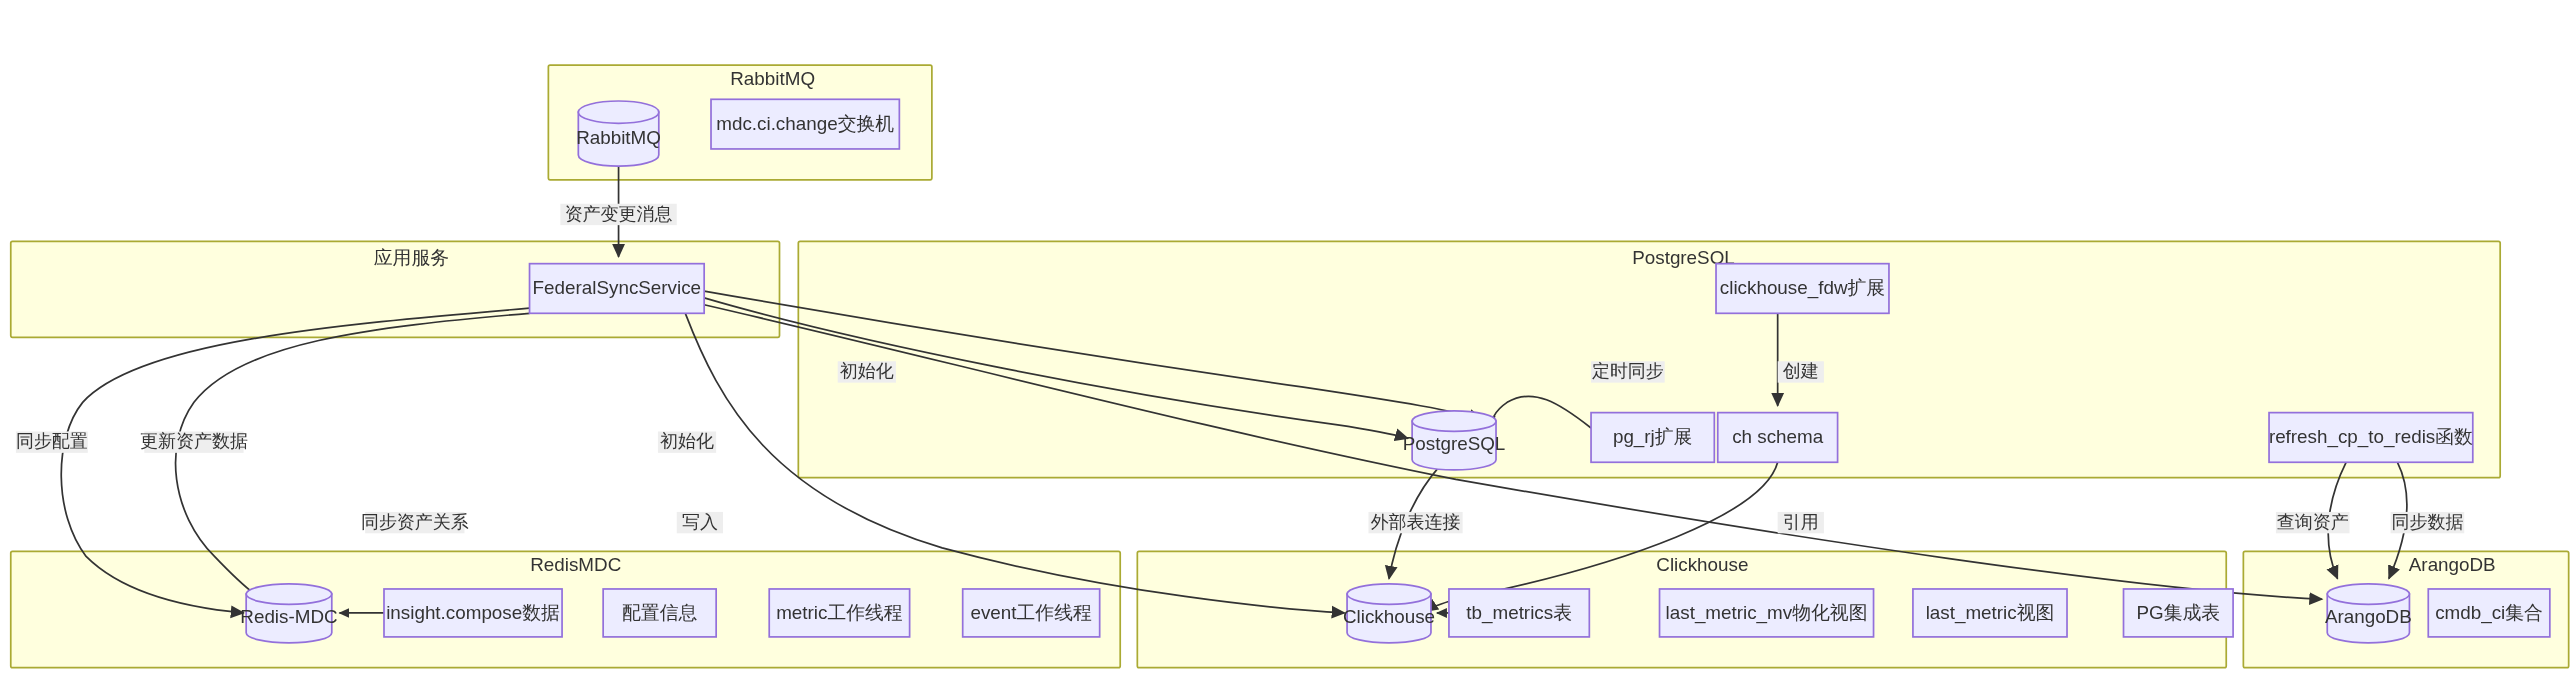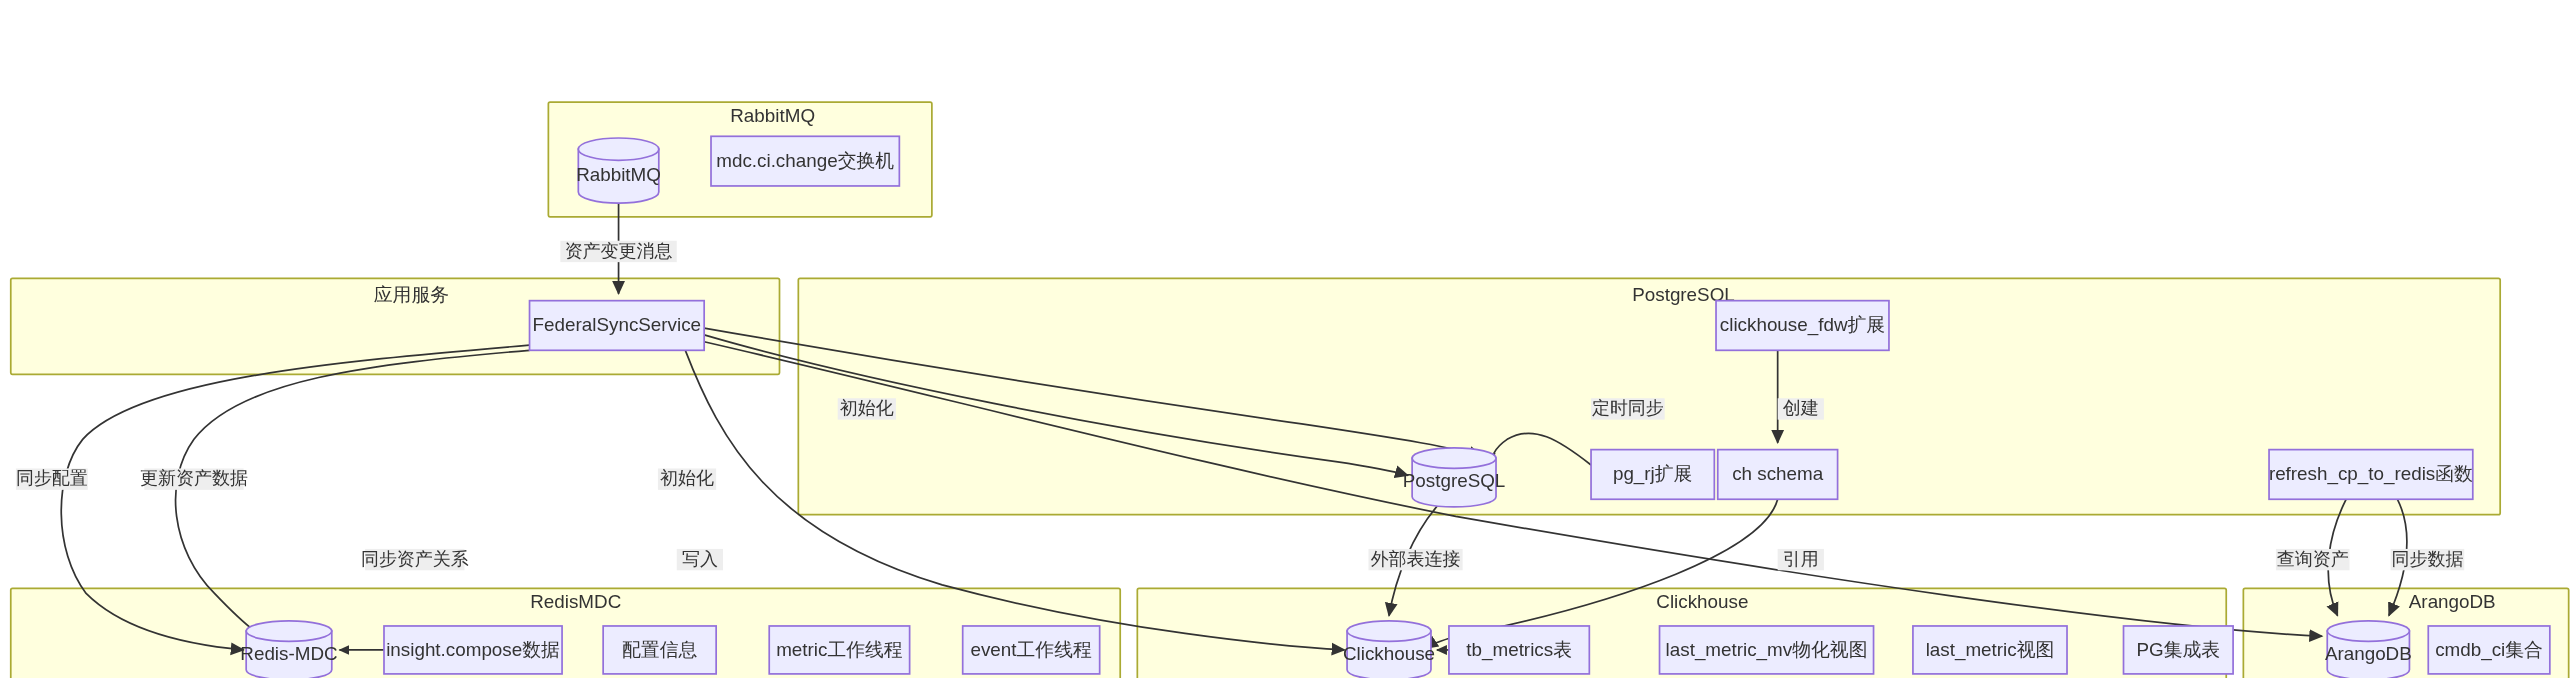--- a/index.html
+++ b/index.html
@@ -1,18 +1,18 @@
 <!DOCTYPE html>
 <html style="font-size:13.7px"><head>
 <meta charset="utf-8">
 <style>
   html,body{margin:0;padding:0;background:#ffffff;}
   body{width:2576px;height:678px;overflow:hidden;
        font-family:"Liberation Sans","DejaVu Sans",sans-serif;}
-  #diagram{position:relative;width:2576px;height:584px;margin-top:37px;}
+  #diagram{position:relative;width:2576px;height:584px;}
   svg{position:absolute;top:0;left:0;width:2576px;height:678px;}
   .cluster-rect{fill:#ffffde;stroke:#aaaa33;stroke-width:2;}
   .cluster-title{font-size:22px;fill:#333333;text-anchor:middle;dominant-baseline:middle;}
   .node-rect{fill:#ececff;stroke:#9370db;stroke-width:2;}
   .node-label{font-size:22px;fill:#333333;text-anchor:middle;dominant-baseline:middle;}
   .cyl-body{fill:#ececff;stroke:#9370db;stroke-width:2;}
   .cyl-top{fill:#ececff;stroke:#9370db;stroke-width:2;}
   .edge-path{fill:none;stroke:#333333;stroke-width:2;}
   .edge-label-bg{fill:#eeeeee;}
   .edge-label{font-size:21px;fill:#333333;text-anchor:middle;dominant-baseline:middle;}

